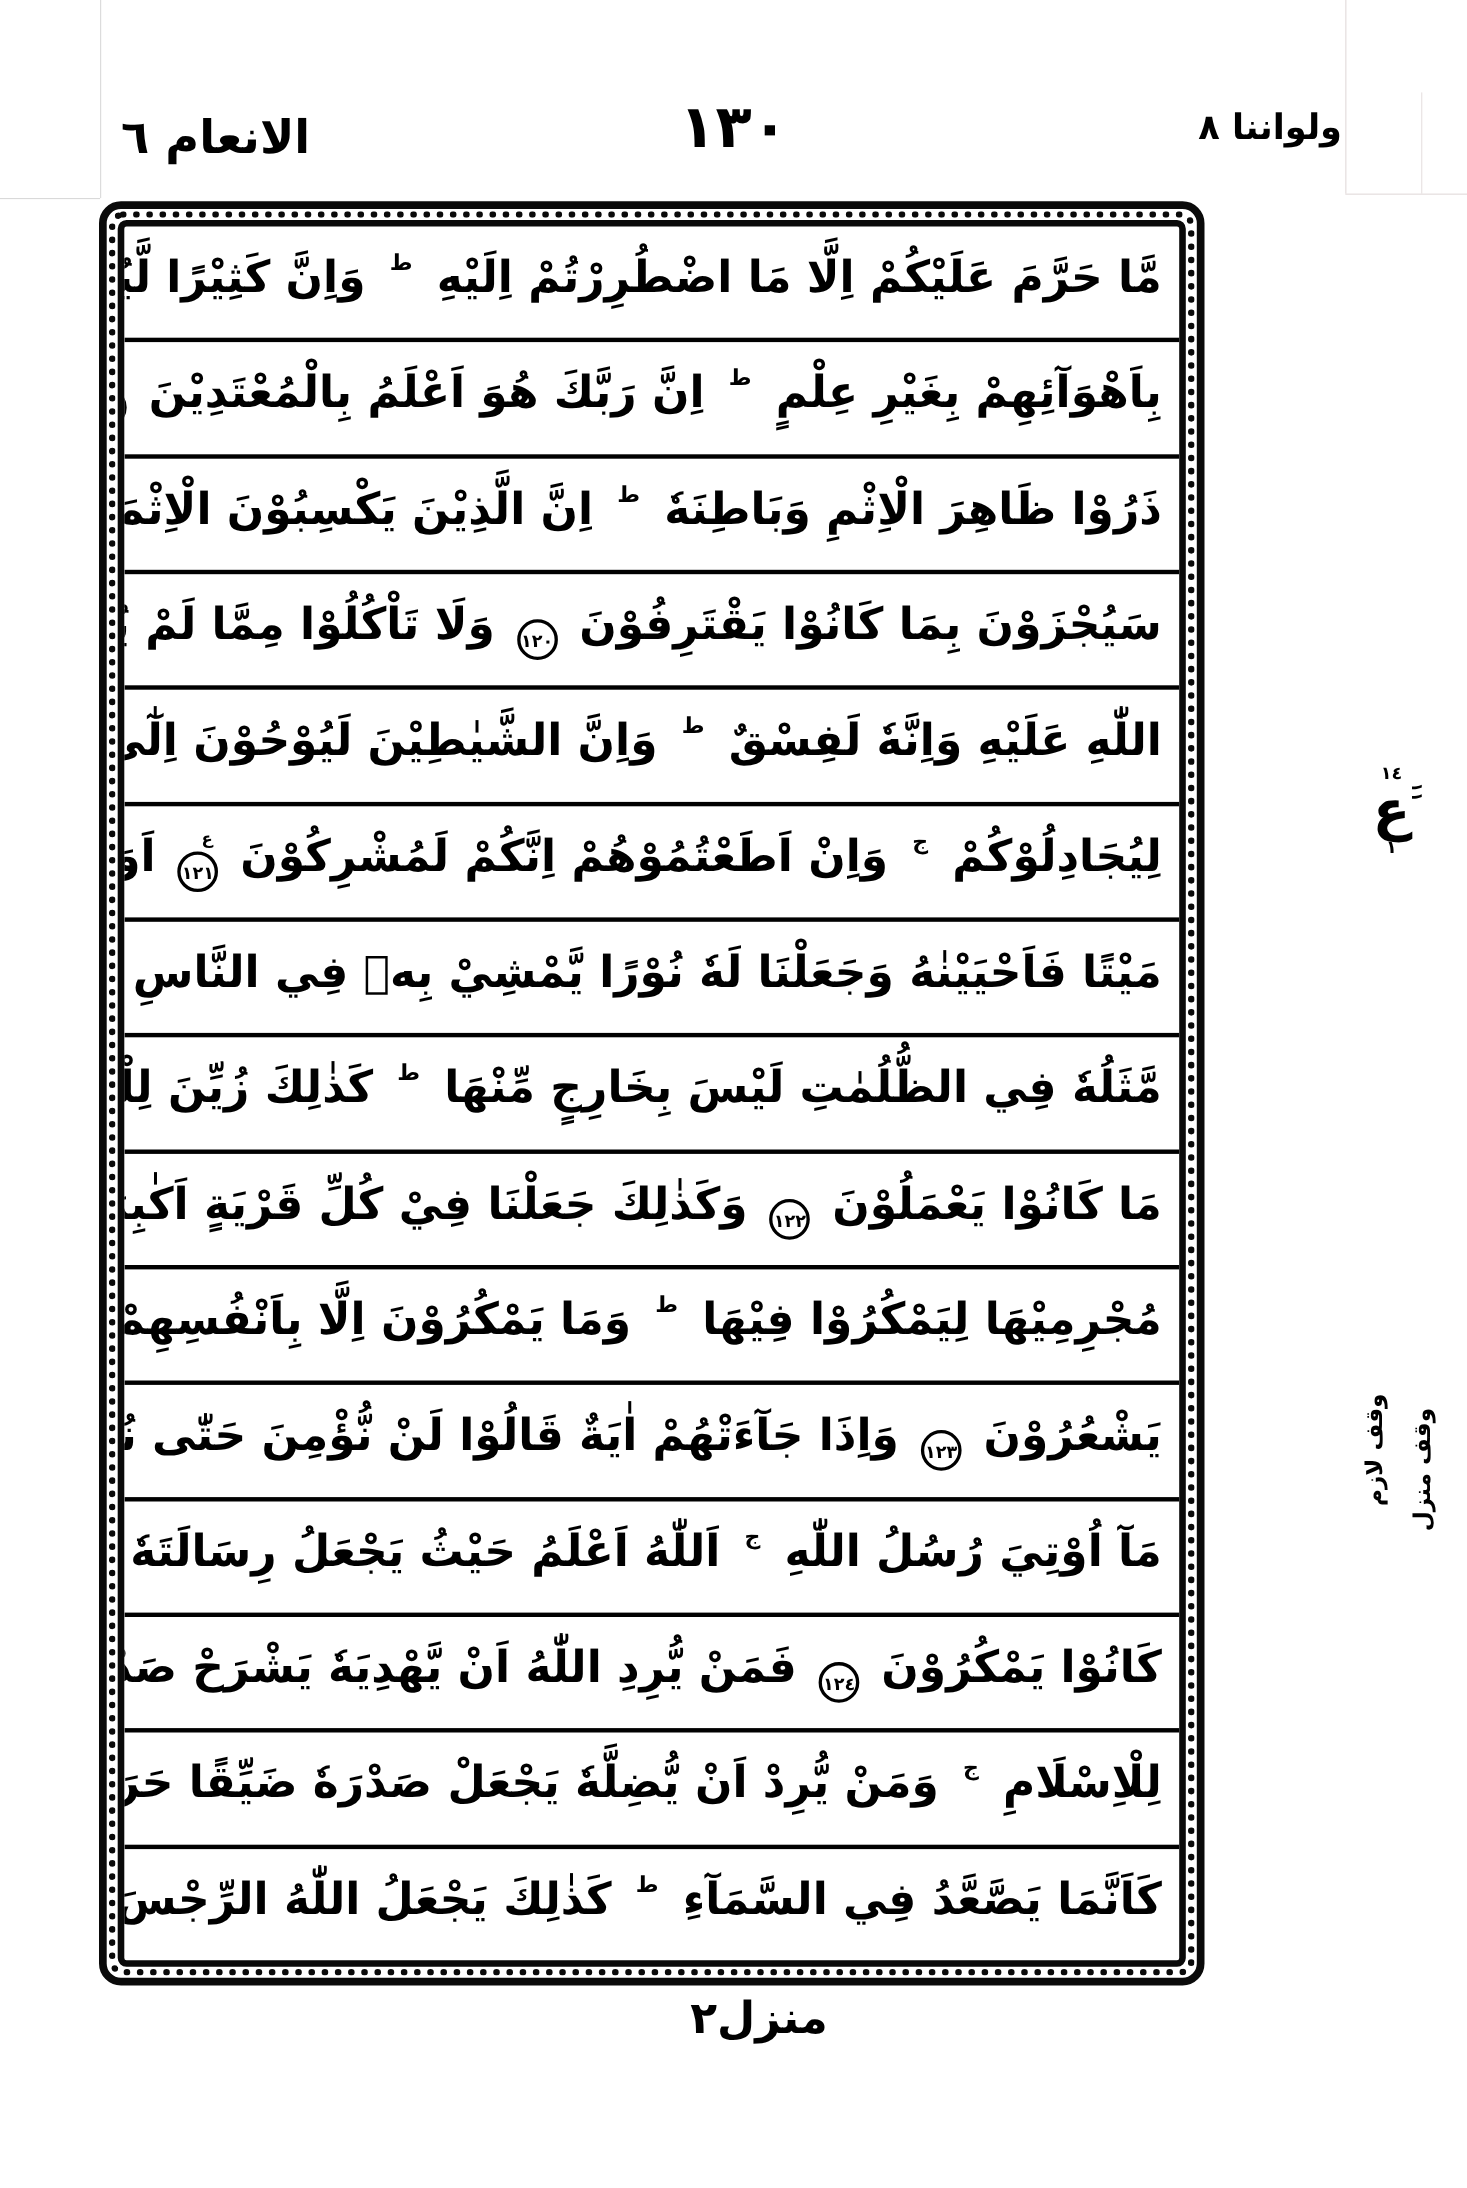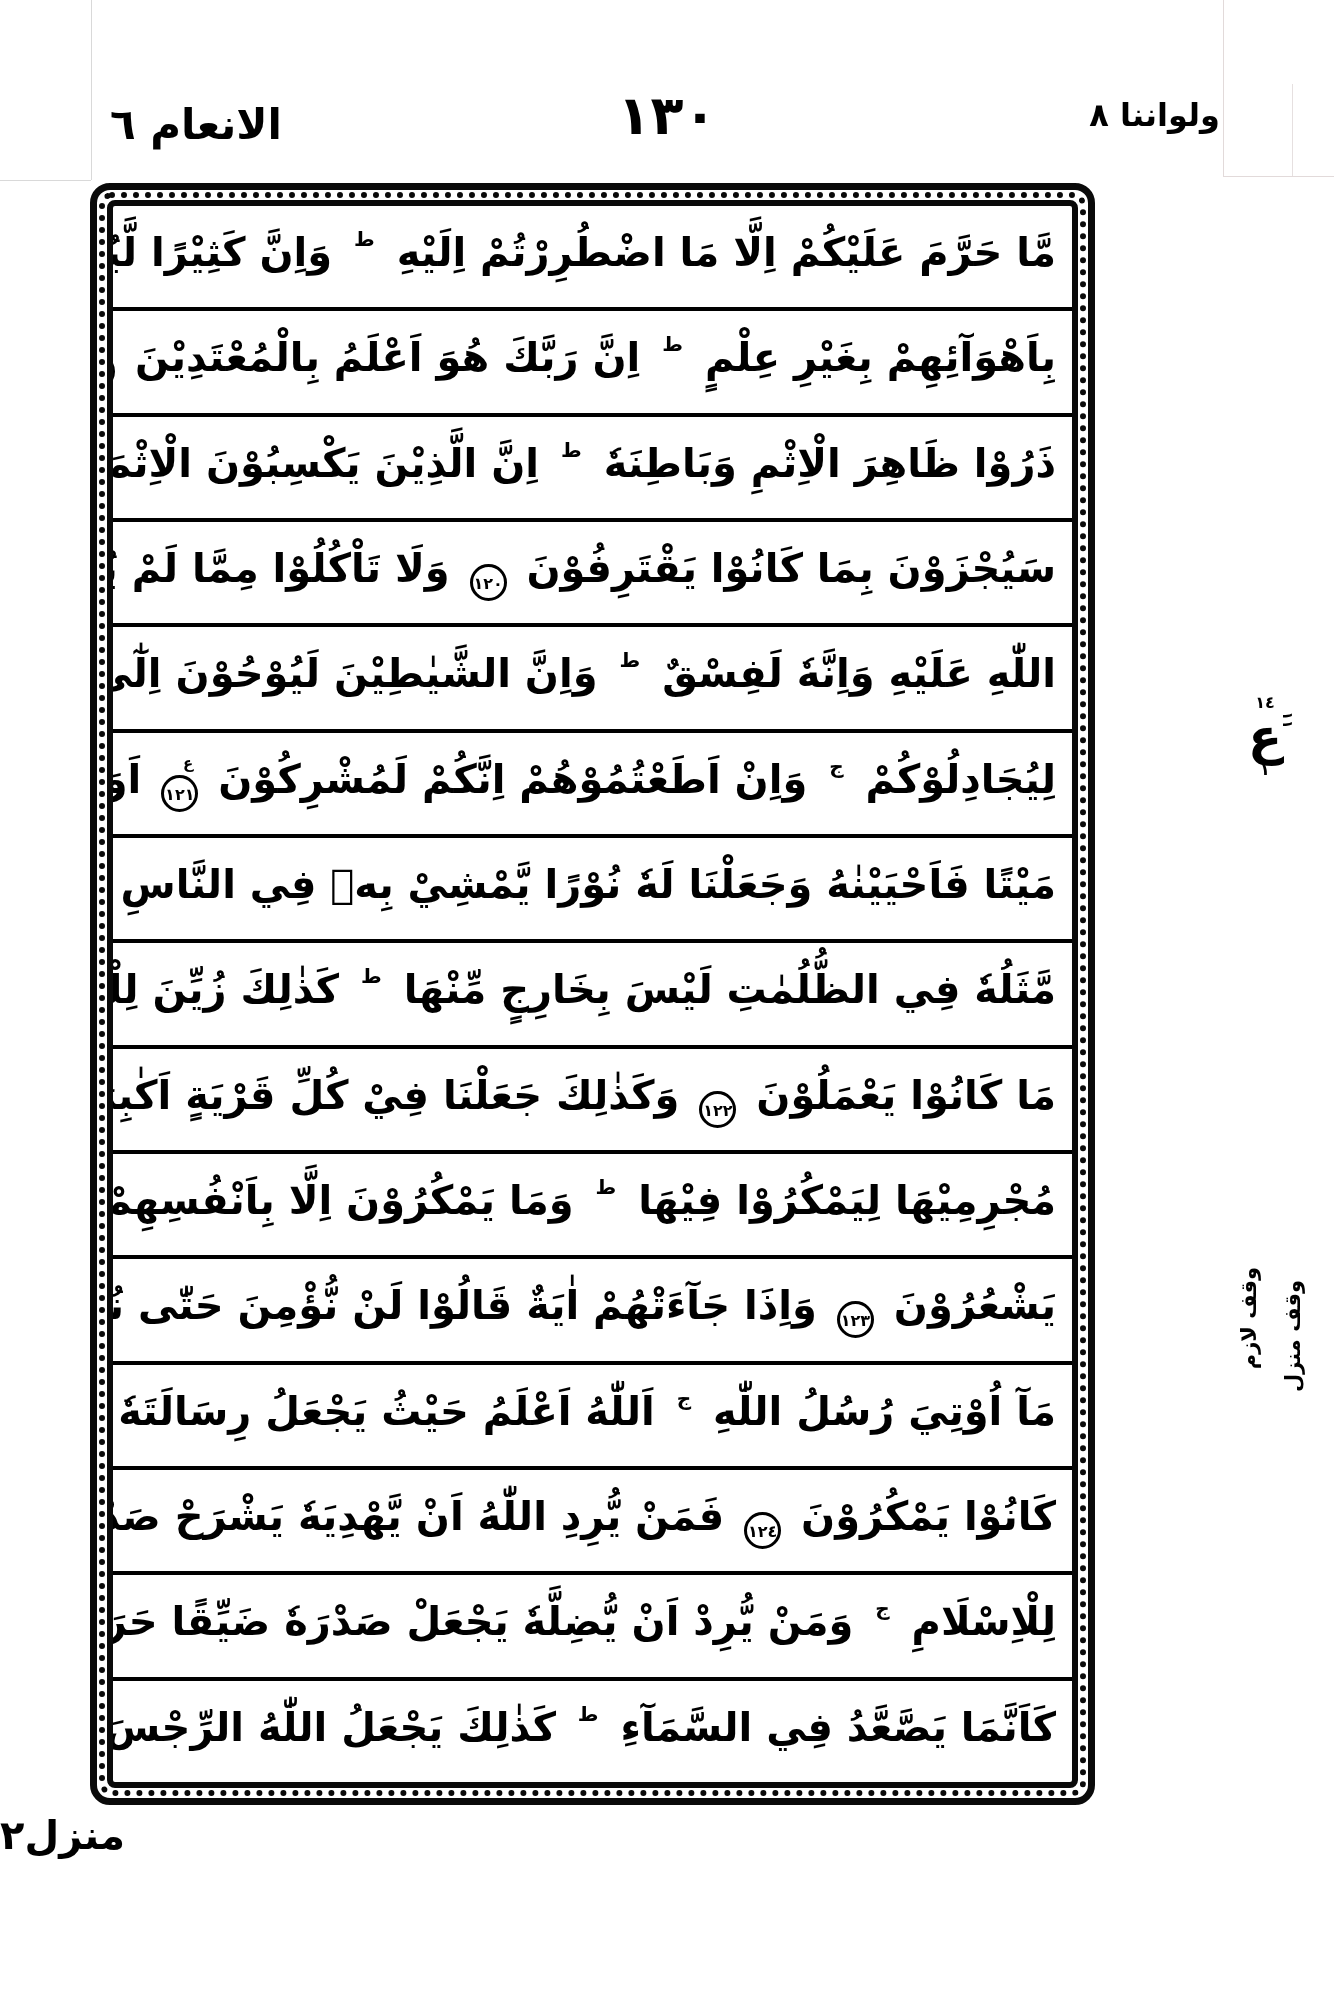--- a/index.html
+++ b/index.html
@@ -114,21 +114,21 @@
   .waqf-text{
     position:absolute;left:50%;top:50%;
     transform:translate(-50%,-50%) rotate(-90deg);
     white-space:nowrap;direction:rtl;
     font-size:21px;font-weight:bold;
   }
 
   
   .footer-manzil{
     position:absolute;top:1812px;left:0;width:1334px;
-    text-align:left;
+    text-align:center;
     font-size:40px;font-weight:bold;direction:rtl;
     text-indent:-46px;
   }
 </style>
 </head>
 <body>
 
 <div class="page">
 
   <div class="scan-line scan-v1"></div>

